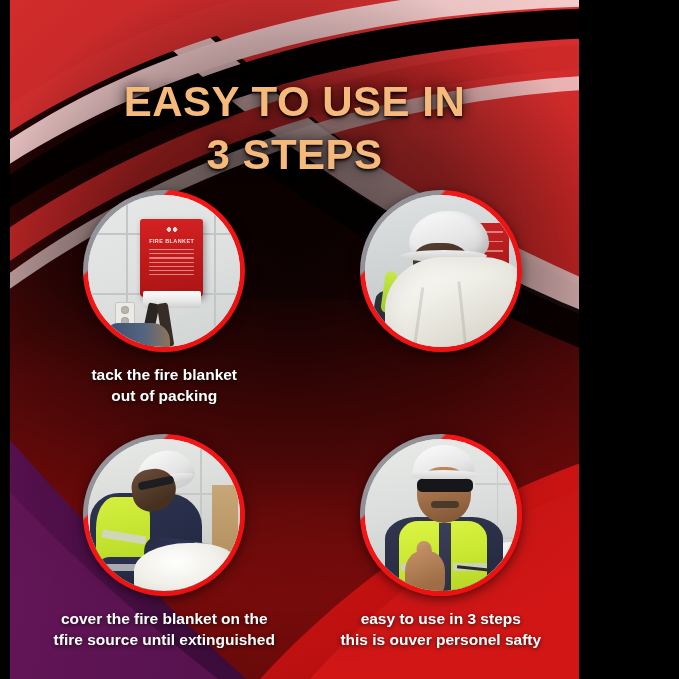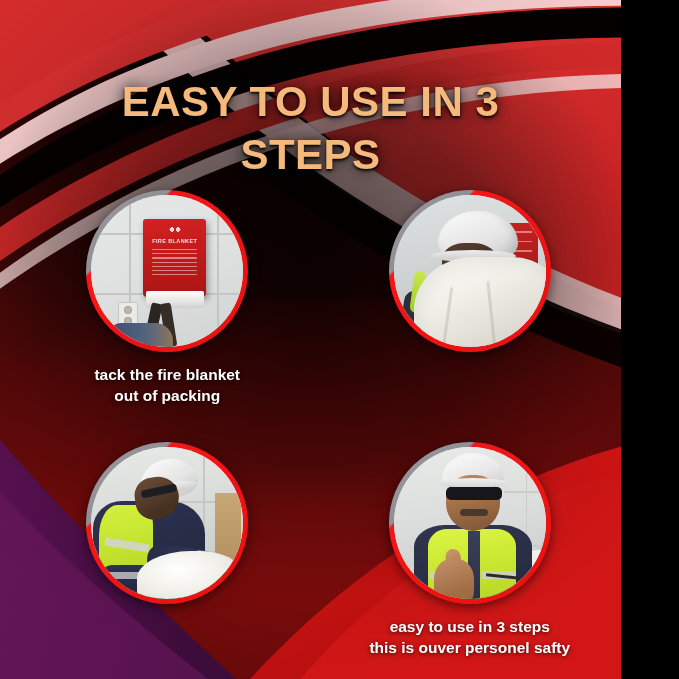--- a/index.html
+++ b/index.html
@@ -6,24 +6,25 @@
     margin: 0;
     padding: 0;
     background: #000;
   }
   body {
     font-family: "Liberation Sans", sans-serif;
   }
 
   #poster {
     position: relative;
-    width: 621px;
+    width: 569px;
     height: 679px;
     overflow: hidden;
     background: #000;
+    margin-left: 10px;
   }
 
   
   .bg-base {
     position: absolute;
     inset: 0;
     background:
       radial-gradient(ellipse 560px 300px at 48% 16%, #120000 0%, #1d0202 40%, #3a0606 70%, #5d0a0a 100%),
       linear-gradient(180deg, #0a0000 0%, #2a0303 25%, #6d0d0d 55%, #8d1111 78%, #7e1010 100%);
   }
@@ -65,21 +66,21 @@
   
   .steps {
     position: absolute;
     left: 16px;
     right: 0;
     top: 190px;
     z-index: 5;
     display: grid;
     grid-template-columns: 1fr 1fr;
     grid-template-rows: auto auto;
-    row-gap: 36px;
+    row-gap: 28px;
   }
   .step {
     display: flex;
     flex-direction: column;
     align-items: center;
   }
   .photo-ring {
     position: relative;
     width: 162px;
     height: 162px;
@@ -518,20 +519,22 @@
           <div class="p3-hat-brim"></div>
           <div class="p3-face"></div>
           <div class="p3-glasses"></div>
           <div class="p3-arm"></div>
           <div class="p3-cuff"></div>
           <div class="p3-leg"></div>
           <div class="p3-leg-band"></div>
           <div class="p3-blanket"></div>
         </div>
       </div>
+      <div class="caption">cover the fire blanket on the
+tfire source until extinguished</div>
     </div>
 
     <div class="step">
       <div class="photo-ring">
         <div class="photo">
           <div class="p4-bg"></div>
           <div class="p4-tile-h" style="top:44px; left:110px;"></div>
           <div class="p4-tile-h" style="top:98px; left:110px;"></div>
           <div class="p4-tile-v" style="left:132px;"></div>
           <div class="p4-counter"></div>

